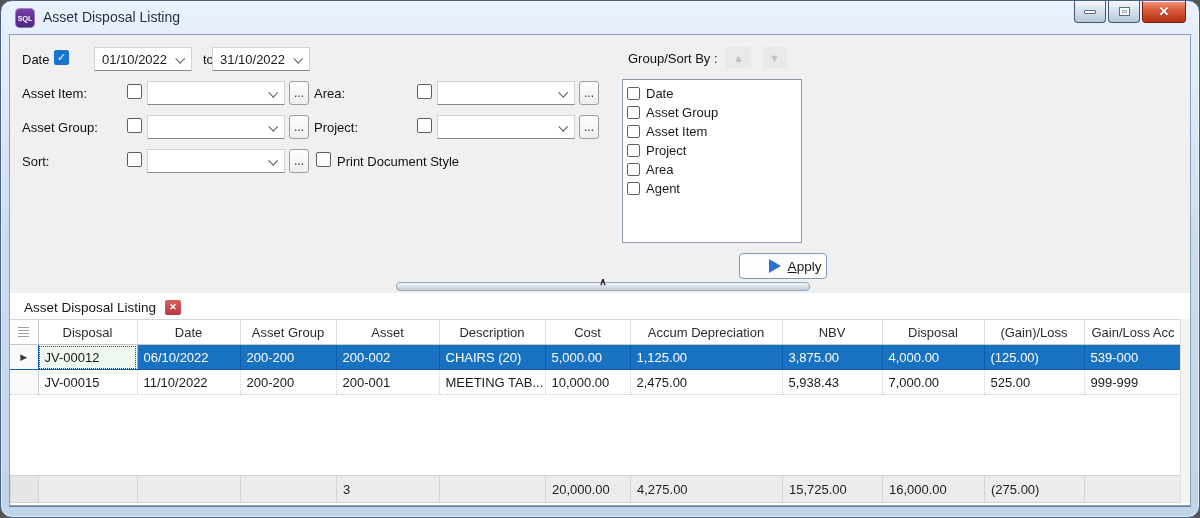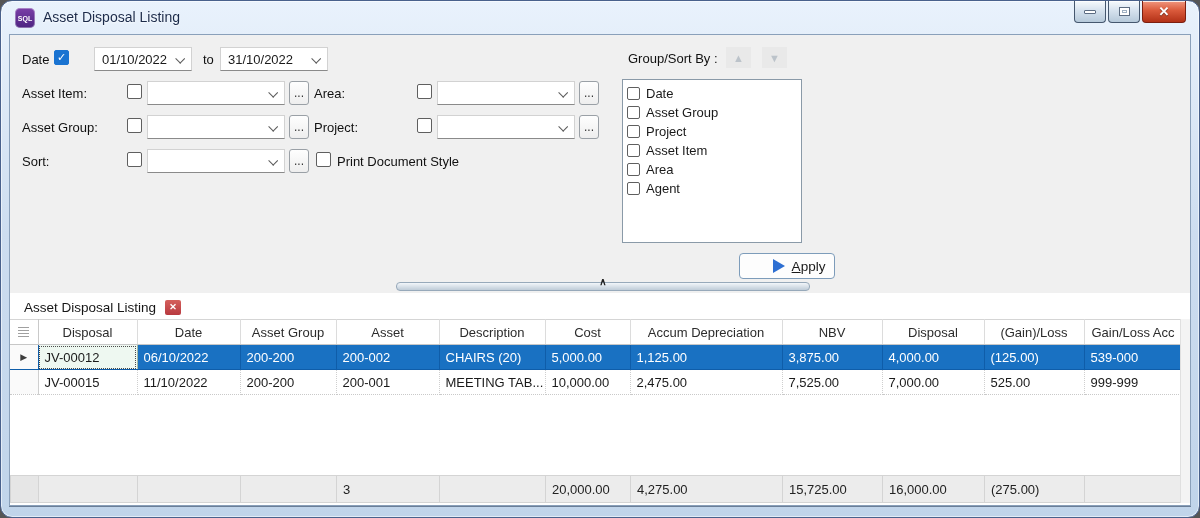--- a/index.html
+++ b/index.html
@@ -72,21 +72,21 @@
     display:flex; align-items:center; justify-content:center; color:#bcc3ca; font-size:11px; cursor:pointer;
   }
   .gs-listbox {
     position:absolute; left:612px; top:44px; width:180px; height:164px;
     background:#fff; border:1px solid #8a9aa8; padding:4px 0 0 4px; overflow:hidden;
   }
   .gs-item { display:flex; align-items:center; gap:6px; height:19px; cursor:default; }
   .gs-item .checkbox { width:13px; height:13px; }
 
   .apply-btn {
-    position:absolute; left:729px; top:218px; width:96px; height:26px;
+    position:absolute; left:729px; top:218px; width:88px; height:26px;
     background:#fdfdfd; border:1px solid #7d9cba; border-radius:4px;
     display:flex; align-items:center; justify-content:center; gap:7px; cursor:pointer; font-size:13.5px;padding-left:24px;
   }
   .play-icon { width:0; height:0; border-left:12px solid #2e6fd2; border-top:7px solid transparent; border-bottom:7px solid transparent; }
   .accel { text-decoration:underline; }
 
   .splitter {
     position:absolute; left:386px; top:247px; width:414px; height:9px;
     background:linear-gradient(#f2f6fa,#bfccd8); border:1px solid #97a9ba; border-radius:4px; cursor:row-resize;
   }
@@ -159,21 +159,21 @@
 
     <span class="flabel" style="left:12px; top:17px;">Date</span>
     <span class="checkbox checked" style="left:44px; top:15px;">
         <span>✓</span>
       </span>
     <div class="combo" style="left:84px; top:12px; width:98px;">
       <span>01/10/2022</span>
         <span class="chev"></span>
     </div>
     <span class="flabel" style="left:193px; top:17px;">to</span>
-    <div class="combo" style="left:210px; top:12px; width:108px;">
+    <div class="combo" style="left:202px; top:12px; width:98px;">
       <span>31/10/2022</span>
         <span class="chev"></span>
     </div>
 
     <span class="flabel" style="left:12px; top:51px;">Asset Item:</span>
     <span class="checkbox" style="left:117px; top:49px;"></span>
     <div class="combo" style="left:137px; top:46px; width:138px;">
         <span class="chev"></span>
       </div>
     <div class="dots-btn" style="left:279px; top:46px;">...</div>
@@ -217,25 +217,25 @@
         <div class="gs-item">
           <span class="checkbox cb-inline" style="width: 13px; height: 13px;"></span>
           <span>Date</span>
         </div>
         <div class="gs-item">
           <span class="checkbox cb-inline" style="width: 13px; height: 13px;"></span>
           <span>Asset Group</span>
         </div>
         <div class="gs-item">
           <span class="checkbox cb-inline" style="width: 13px; height: 13px;"></span>
+          <span>Asset Item</span>
+        </div>
+        <div class="gs-item">
+          <span class="checkbox cb-inline" style="width: 13px; height: 13px;"></span>
           <span>Project</span>
-        </div>
-        <div class="gs-item">
-          <span class="checkbox cb-inline" style="width: 13px; height: 13px;"></span>
-          <span>Asset Item</span>
         </div>
         <div class="gs-item">
           <span class="checkbox cb-inline" style="width: 13px; height: 13px;"></span>
           <span>Area</span>
         </div>
         <div class="gs-item">
           <span class="checkbox cb-inline" style="width: 13px; height: 13px;"></span>
           <span>Agent</span>
         </div>
       </div>
@@ -307,21 +307,21 @@
             </tr>
             <tr>
               <td class="ind-cell"></td>
               <td class="col-left">JV-00015</td>
               <td class="col-left">11/10/2022</td>
               <td class="col-left">200-200</td>
               <td class="col-left">200-001</td>
               <td class="col-left">MEETING TAB...</td>
               <td class="col-right">10,000.00</td>
               <td class="col-right">2,475.00</td>
-              <td class="col-right">7,525.00</td>
+              <td class="col-right">5,938.43</td>
               <td class="col-right">7,000.00</td>
               <td class="col-right">525.00</td>
               <td class="col-left">999-999</td>
             </tr>
           </tbody>
       </table>
 
       <table class="gridfoot">
         <colgroup>
           <col class="c-ind">

